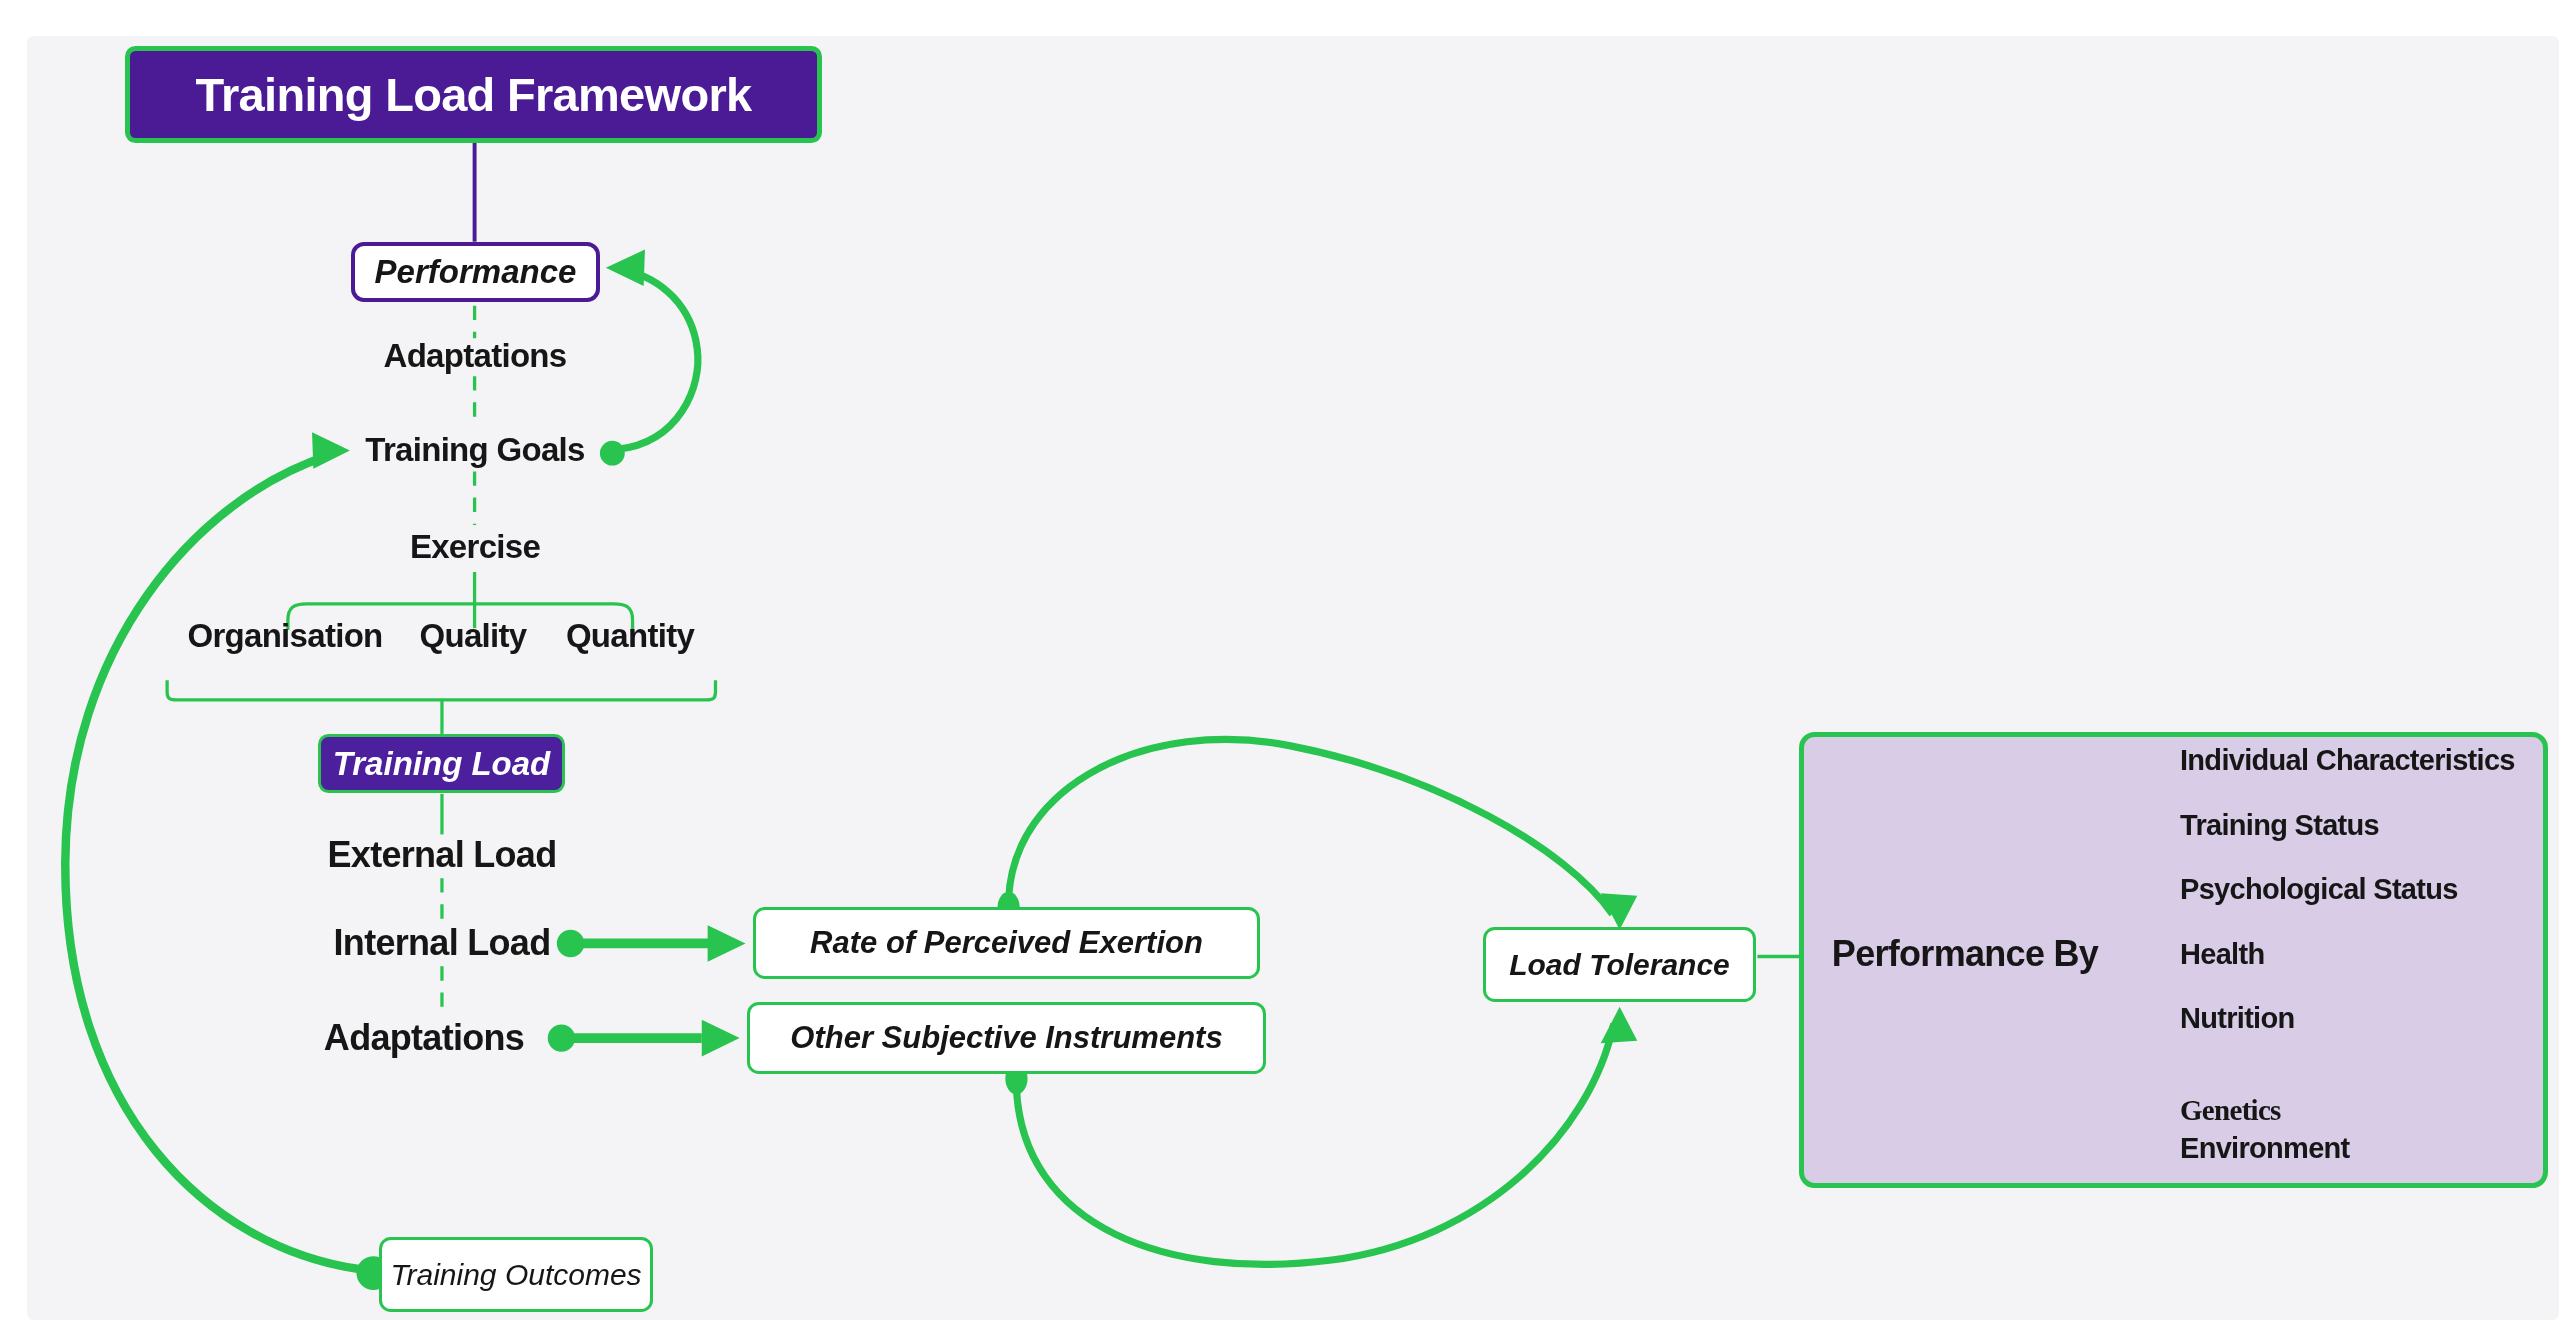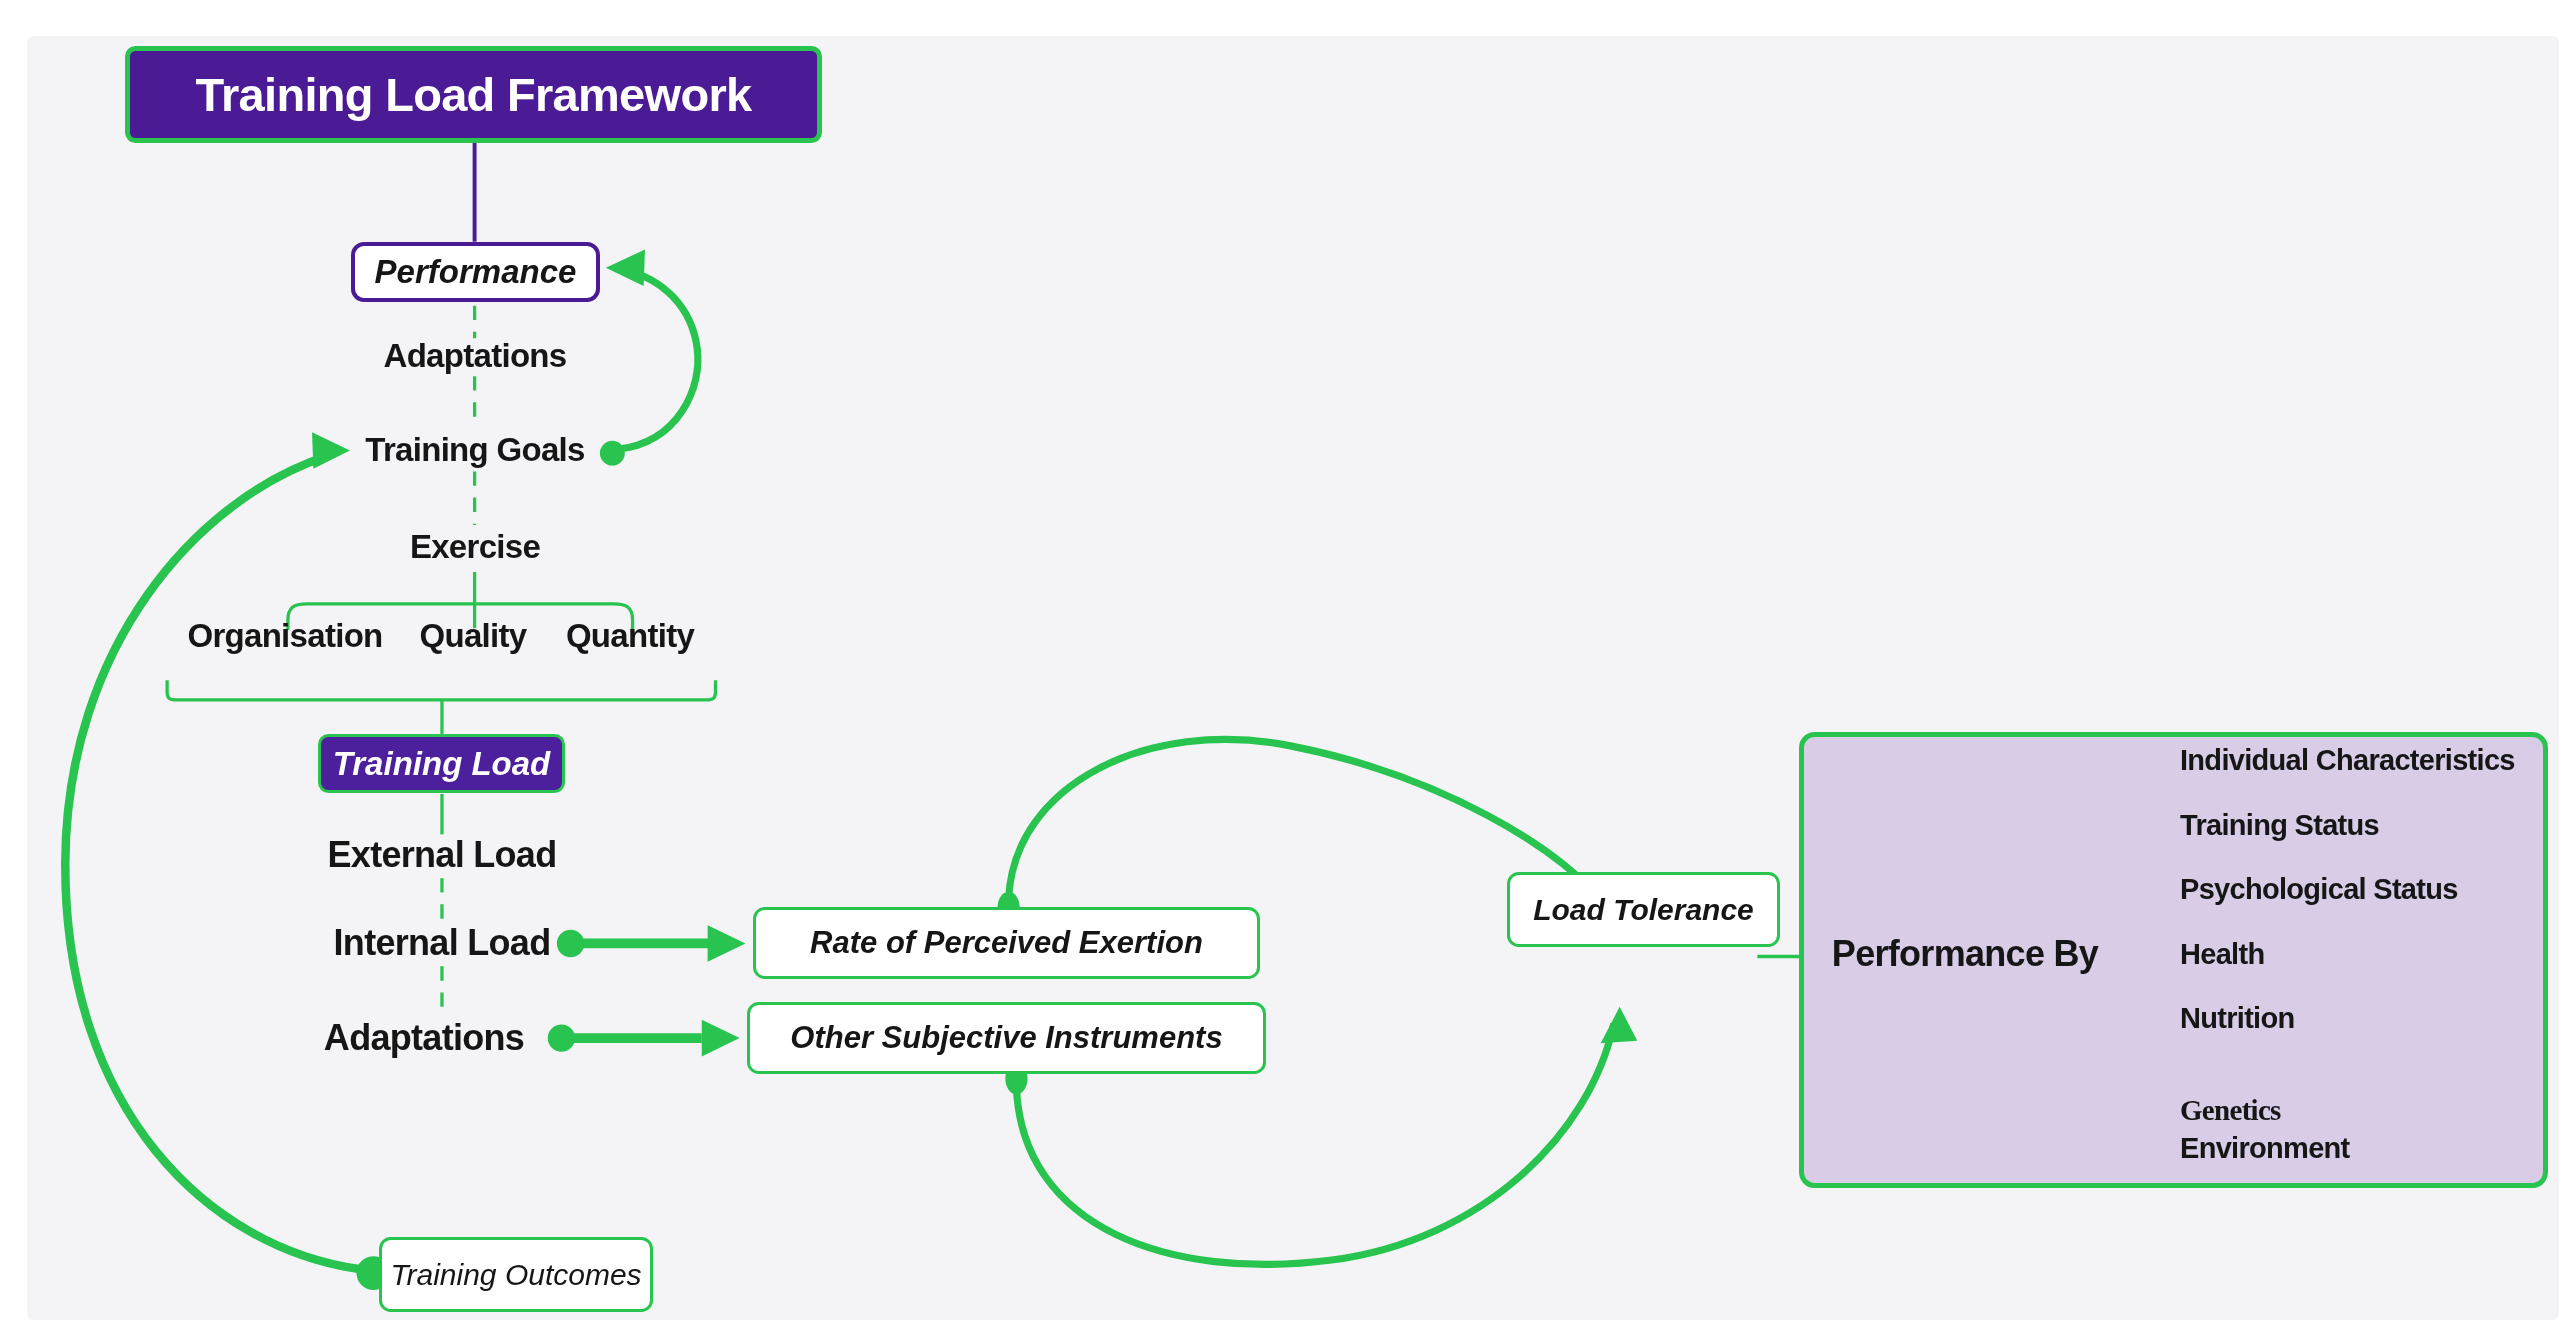--- a/index.html
+++ b/index.html
@@ -20,23 +20,23 @@
        font-weight:bold;font-style:italic;font-size:33px;}
   .tl-box{left:318px;top:734px;width:247px;height:59px;background:#4c1f9c;
        border:3.9px solid #28c44f;border-radius:10.4px;color:#ffffff;
        font-weight:bold;font-style:italic;font-size:33px;}
   .rpe-box{left:753px;top:907px;width:507px;height:72px;background:#ffffff;
        border:3.3px solid #28c44f;border-radius:11.8px;color:#161616;
        font-weight:bold;font-style:italic;font-size:31px;}
   .osi-box{left:747px;top:1002px;width:519px;height:72px;background:#ffffff;
        border:3.3px solid #28c44f;border-radius:11.8px;color:#161616;
        font-weight:bold;font-style:italic;font-size:31px;}
-  .lt-box{left:1483px;top:872px;width:273px;height:75px;background:#ffffff;
+  .lt-box{left:1483px;top:927px;width:273px;height:75px;background:#ffffff;
        border:3.3px solid #28c44f;border-radius:11.8px;color:#161616;
-       font-weight:bold;font-style:italic;font-size:30px;margin-left:24px;}
+       font-weight:bold;font-style:italic;font-size:30px;}
   .out-box{left:379px;top:1237px;width:274px;height:75px;background:#ffffff;
        border:3.3px solid #28c44f;border-radius:11.8px;color:#161616;
        font-weight:normal;font-style:italic;font-size:30px;}
   .panel{left:1799px;top:732px;width:749px;height:456px;background:#d8cce6;
        border:5.2px solid #28c44f;border-radius:15.7px;}
   .f50{font-size:33px;letter-spacing:-0.7px;}
   .f48{font-size:36px;letter-spacing:-0.7px;}
   .inf-item{position:absolute;left:2180px;transform:translateY(-50%);
        font-weight:bold;font-size:29px;letter-spacing:-0.7px;color:#161616;white-space:nowrap;}
 </style>

